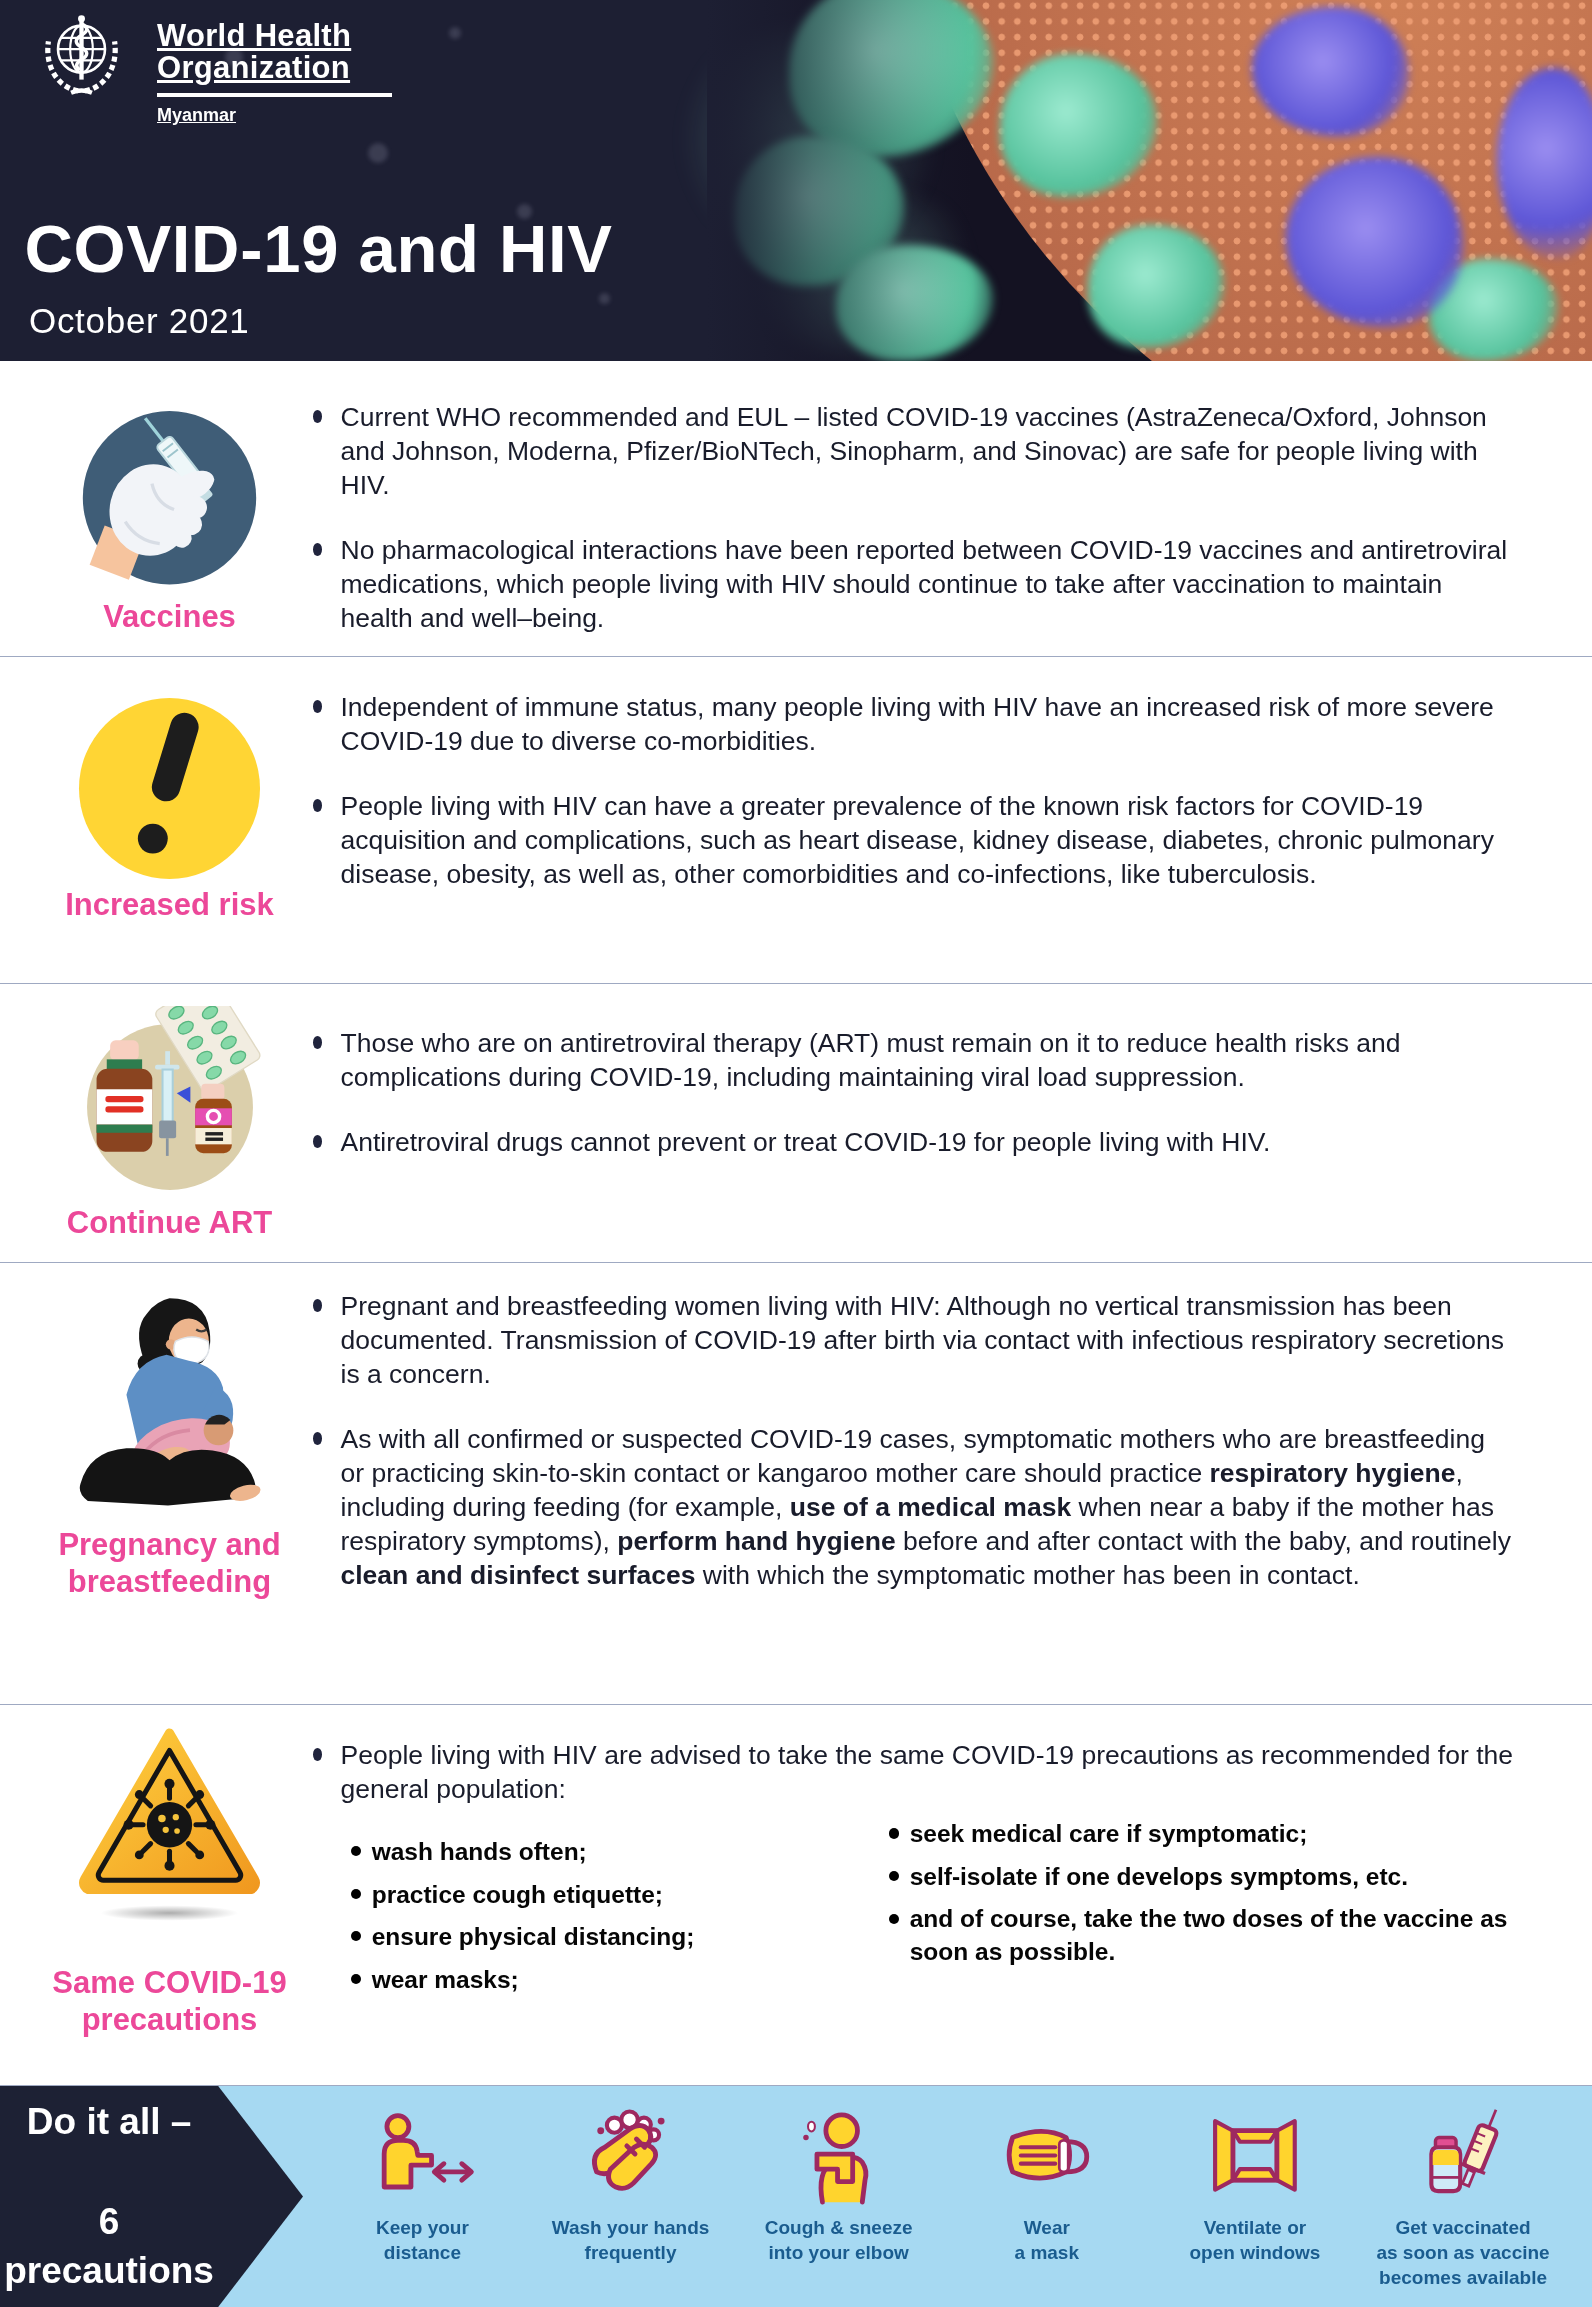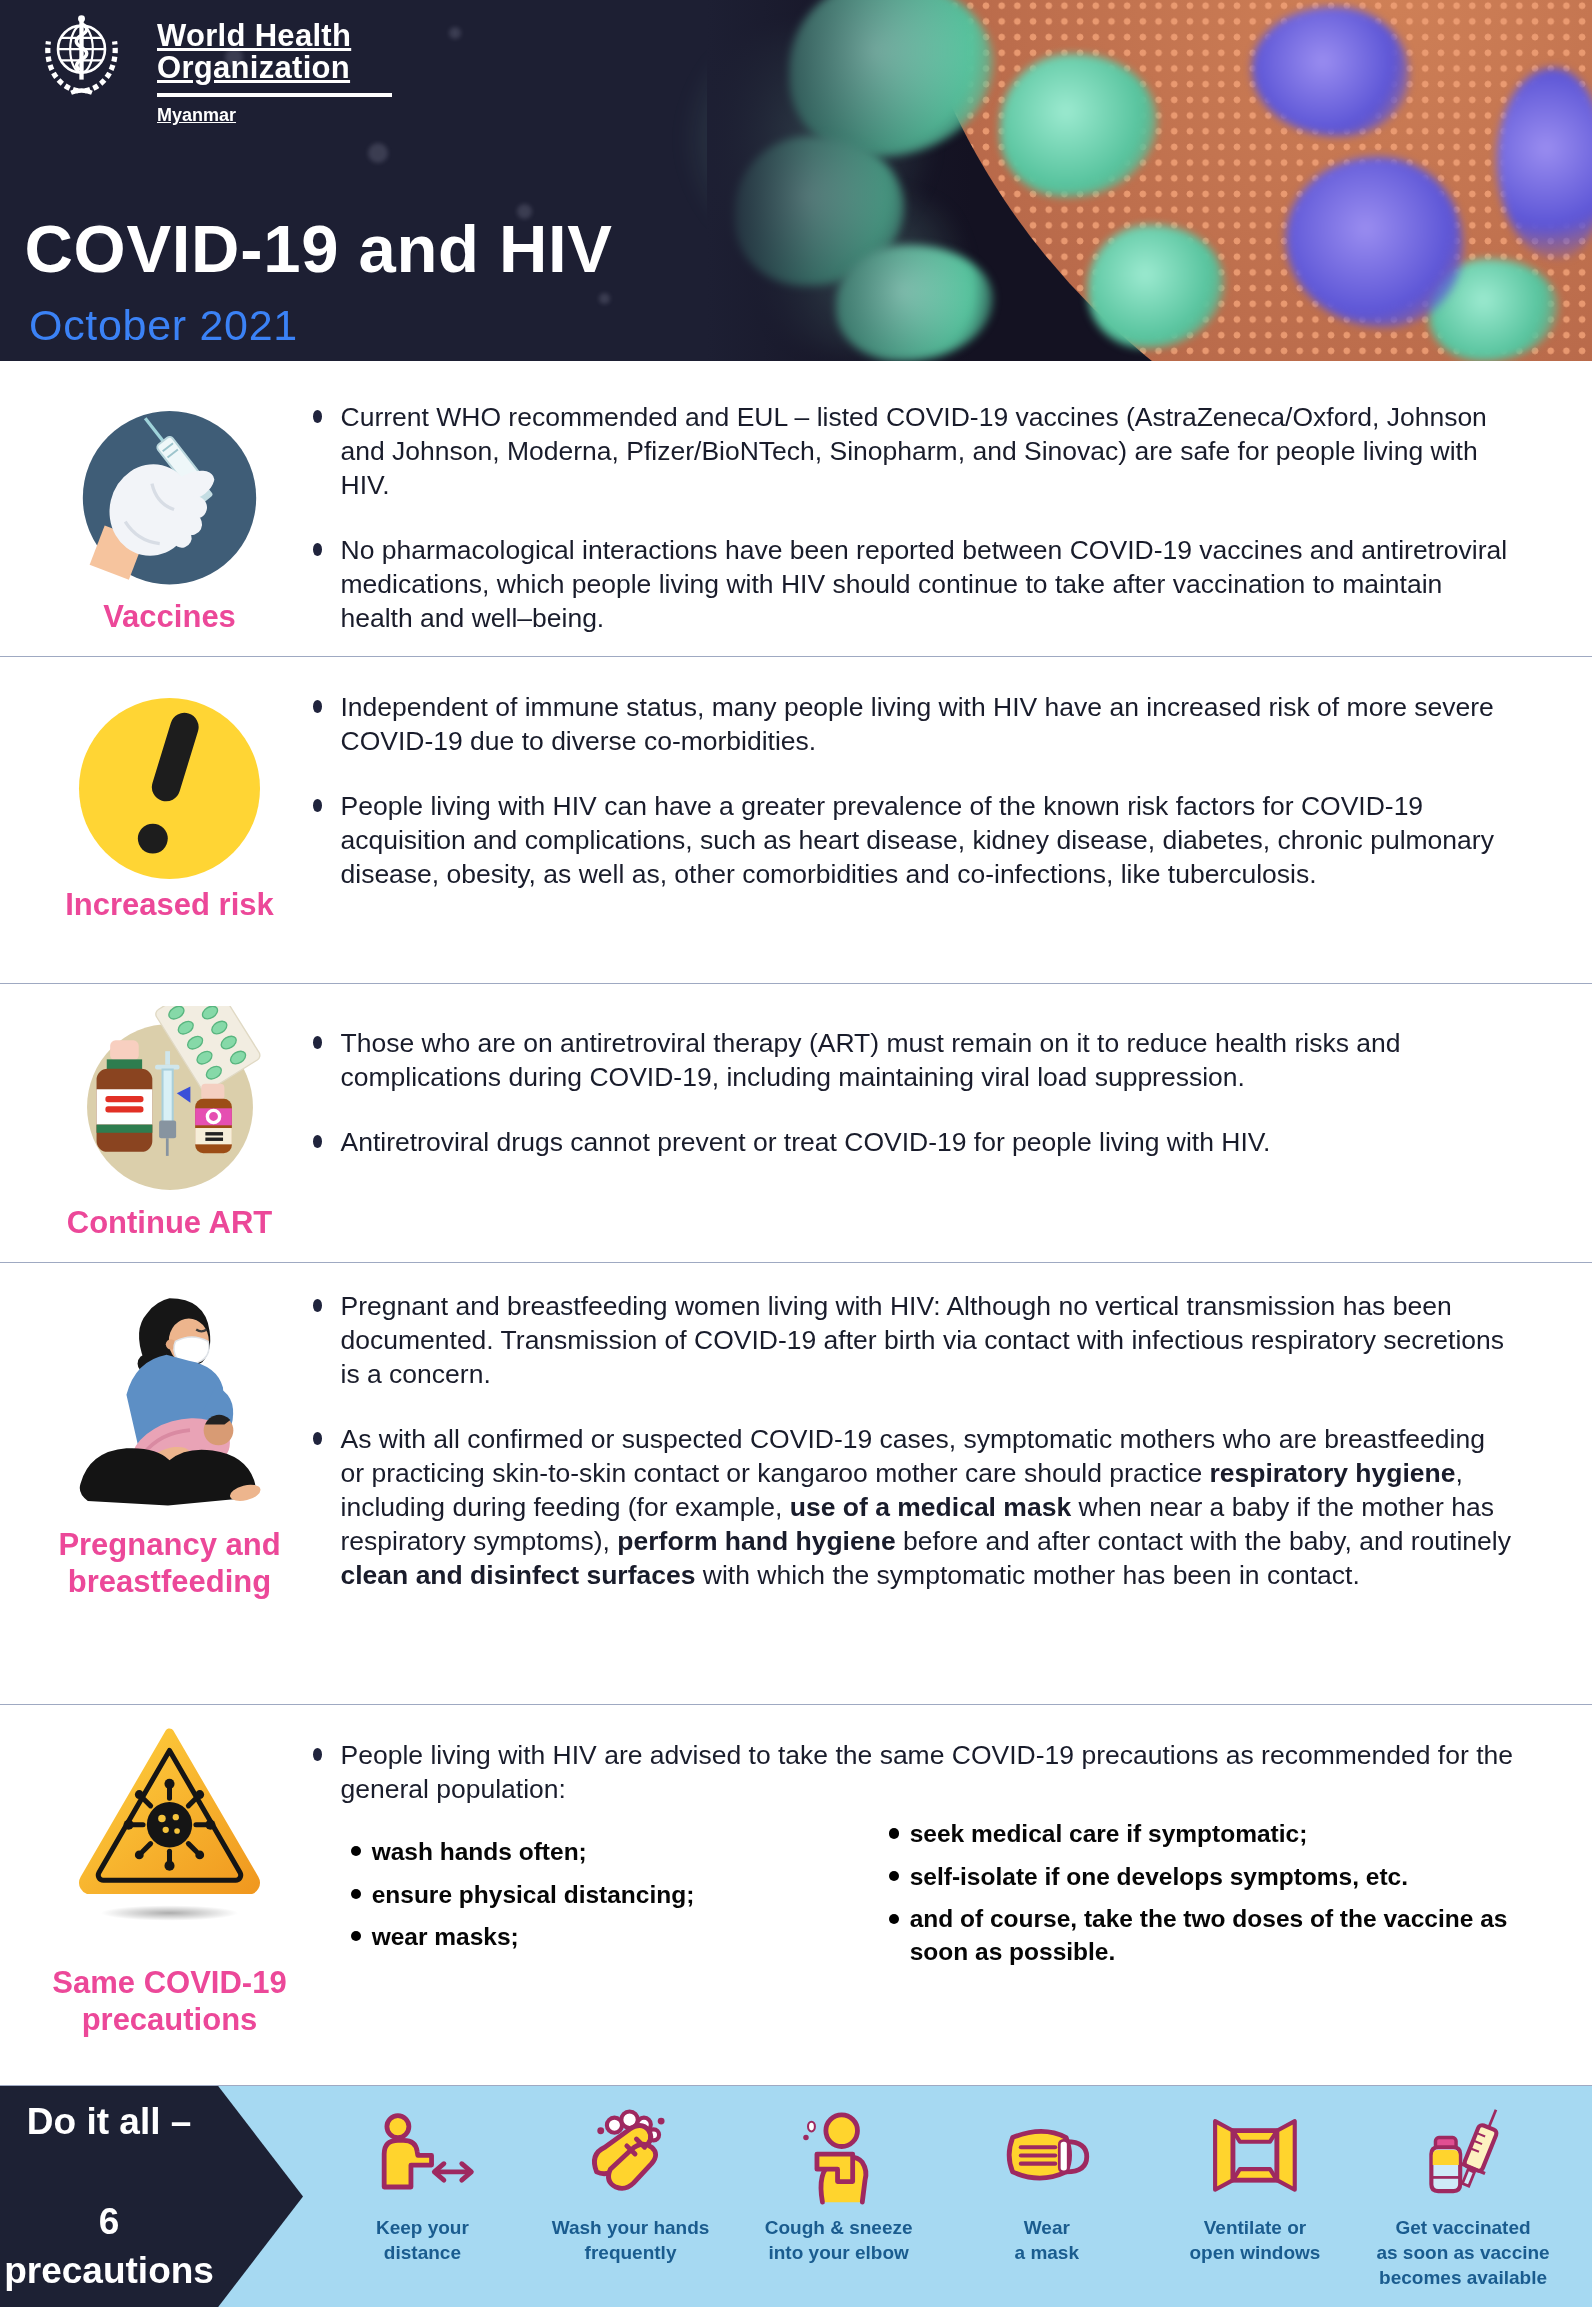--- a/index.html
+++ b/index.html
@@ -22,21 +22,21 @@
   .virus-fade { position:absolute; inset:0; background:linear-gradient(90deg,#1d1f33 0%, rgba(29,31,51,.55) 12%, rgba(29,31,51,0) 30%); }
   .bokeh { position:absolute; border-radius:50%; background:rgba(220,215,240,.16); filter:blur(2px); }
 
   .logo-row { position:absolute; left:38px; top:10px; display:flex; gap:32px; z-index:5;text-decoration:underline; }
   .emblem { width:87px; height:87px; }
   .logo-text { margin-top:9.5px; }
   .logo-line { font-size:31px; font-weight:700; line-height:1.06; letter-spacing:0.3px; }
   .logo-rule { height:3.4px; background:#fff; width:235px; margin:8.2px 0 8.2px; }
   .logo-country { font-size:18px; font-weight:700; }
   .title { position:absolute; left:24.5px; top:210px; font-size:67px; font-weight:700; letter-spacing:0.7px; z-index:5; }
-  .subtitle { position:absolute; left:29px; top:301px; font-size:43px; font-weight:400; color:#3b82f6; letter-spacing:0.7px; z-index:5; }
+  .subtitle { position:absolute; left:29px; top:301px; font-size:35px; font-weight:400; color:#ffffff; letter-spacing:0.7px; z-index:5; }
 
   
   .section { display:flex; padding:0 41px 0 37px; border-bottom:1.4px solid #9fa9c2; }
   .section:last-child { border-bottom:none; }
   .icon-col { flex:0 0 265px; display:flex; flex-direction:column; align-items:center; }
   .text-col { flex:1; max-width:1212px; padding-left:9.5px; }
   .bullet { position:relative; padding-left:29px; font-size:26.5px; line-height:34px; color:#191c2b; margin-bottom:31px; }
   .bullet .dot { position:absolute; left:1.4px; top:10.2px; width:9.5px; height:13px; border-radius:50%; background:#20243d; }
   .seg-b { font-weight:700; }
   .sec-label { font-size:31px; font-weight:700; color:#ec4899; text-align:center; line-height:1.18; white-space:pre-line; }
@@ -295,20 +295,24 @@
   <div class="text-col">
     <div class="bullet" style="margin-bottom:12.3px;"><span class="dot"></span><span><span>People living with HIV are advised to take the same COVID-19 precautions as recommended for the general population:</span></span></div>
     <div class="sub-grid">
       <div class="sub-col-left">
         <div class="sub-item">
             <span class="dot2"></span>
             <span>wash hands often;</span>
           </div>
         <div class="sub-item">
             <span class="dot2"></span>
+            <span>practice cough etiquette;</span>
+          </div>
+        <div class="sub-item">
+            <span class="dot2"></span>
             <span>ensure physical distancing;</span>
           </div>
         <div class="sub-item">
             <span class="dot2"></span>
             <span>wear masks;</span>
           </div>
       </div>
       <div class="sub-col-right">
         <div class="sub-item">
             <span class="dot2"></span>

